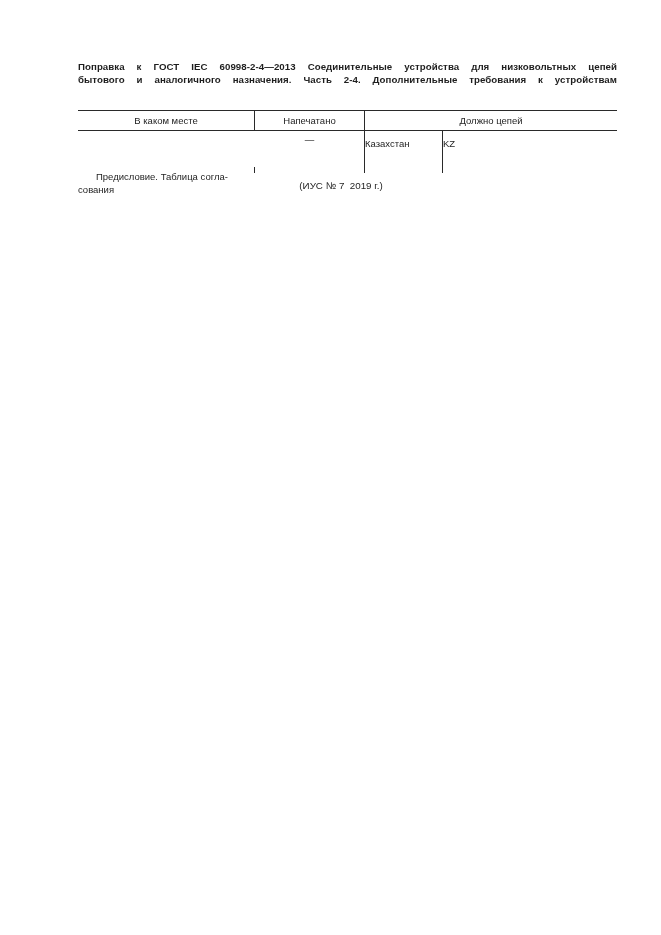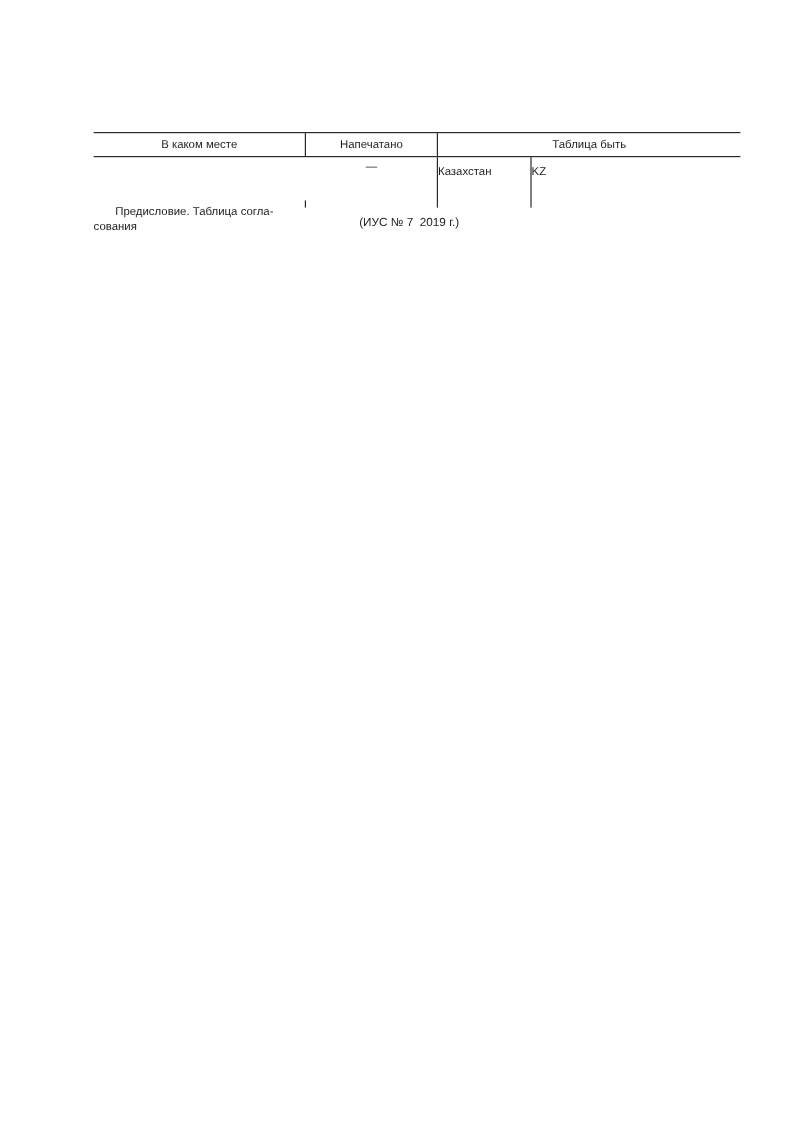--- a/index.html
+++ b/index.html
@@ -95,27 +95,29 @@
     font-size: 9.8px;
     white-space: pre;
   }
 </style>
 </head>
 <body>
 
 <div class="page">
 
   <div class="heading">
+    <div class="h-line just">Поправка к ГОСТ IEC 60998-2-4—2013 Соединительные устройства для низковольтных цепей</div>
+    <div class="h-line just">бытового и аналогичного назначения. Часть 2-4. Дополнительные требования к устройствам</div>
   </div>
 
   <div class="errata-table">
     <div class="thead">
       <div class="hc c1">В каком месте</div>
       <div class="hc c2">Напечатано</div>
-      <div class="hc c3">Таблица быть</div>
+      <div class="hc c3">Должно цепей</div>
     </div>
     <div class="tbody">
       <div class="c1 cell-loc">Предисловие. Таблица согла-
 сования</div>
       <div class="c2 cell-dash">—</div>
       <div class="c3 cell-split">
         <div class="sub s1">Казахстан</div>
         <div class="sub s2">KZ</div>
       </div>
     </div>

